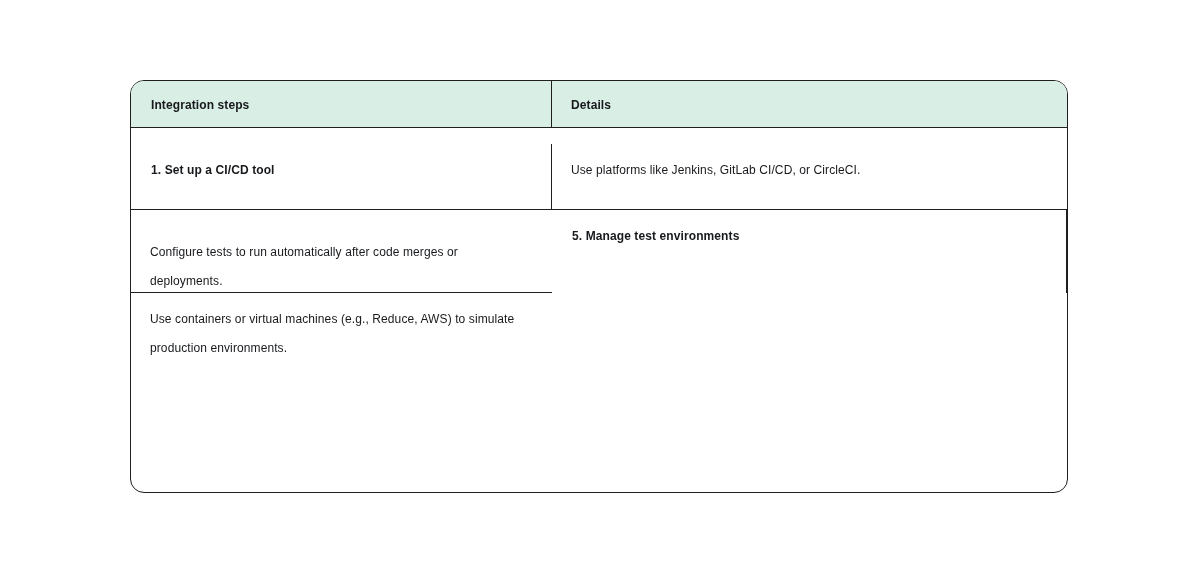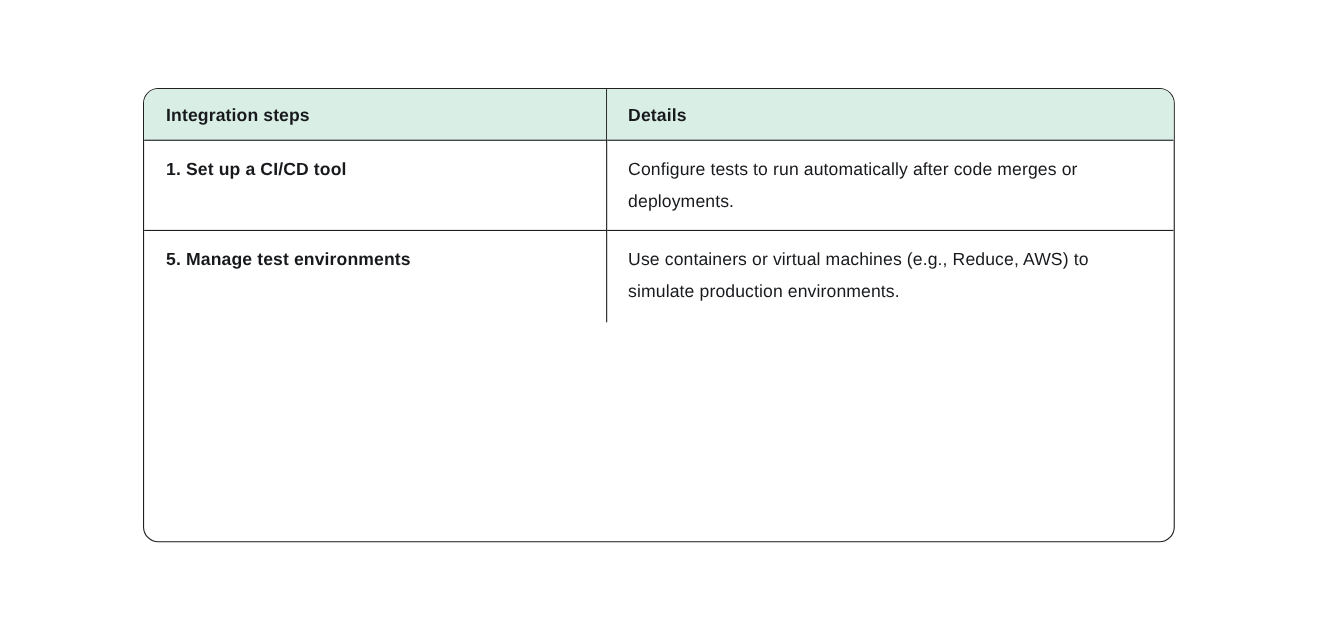--- a/index.html
+++ b/index.html
@@ -31,53 +31,55 @@
     background: #ffffff;
     border: 1.5px solid var(--border);
     border-radius: 14px;
     overflow: hidden;
     display: grid;
     grid-template-columns: 421px 1fr;
     grid-template-rows: 47px 82px 83px 84px 1fr;
   }
   .cell {
     padding: 12px 20px 0 20px;
-    font-size: 16px;
+    font-size: 12px;
     line-height: 29px;
     letter-spacing: 0.1px;
   }
   .cell.col1 {
     border-right: 1px solid var(--border);
     font-weight: 700;
   }
   .cell.col2 {
     padding-left: 19px;
     padding-right: 24px;
     font-weight: 400;
   }
   .cell.header {
     background: var(--header-bg);
     border-bottom: 1px solid var(--border);
     font-weight: 700;
     padding-top: 10px;
   }
   .cell.body-border {
     border-bottom: 1px solid var(--border);
+    margin-top: 16px;
   }
 </style>
 </head>
 <body>
 
 <div class="canvas">
   <div class="table">
 
     <div class="cell col1 header">Integration steps</div>
     <div class="cell col2 header">Details</div>
 
     <div class="cell col1 body-border">1. Set up a CI/CD tool</div>
+    <div class="cell col2 body-border">Use platforms like Jenkins, GitLab CI/CD, or CircleCI.</div>
 
     <div class="cell col2 body-border">Configure tests to run automatically after code merges or deployments.</div>
 
 
     <div class="cell col1">5. Manage test environments</div>
     <div class="cell col2">Use containers or virtual machines (e.g., Reduce, AWS) to simulate production environments.</div>
 
   </div>
 </div>
 

